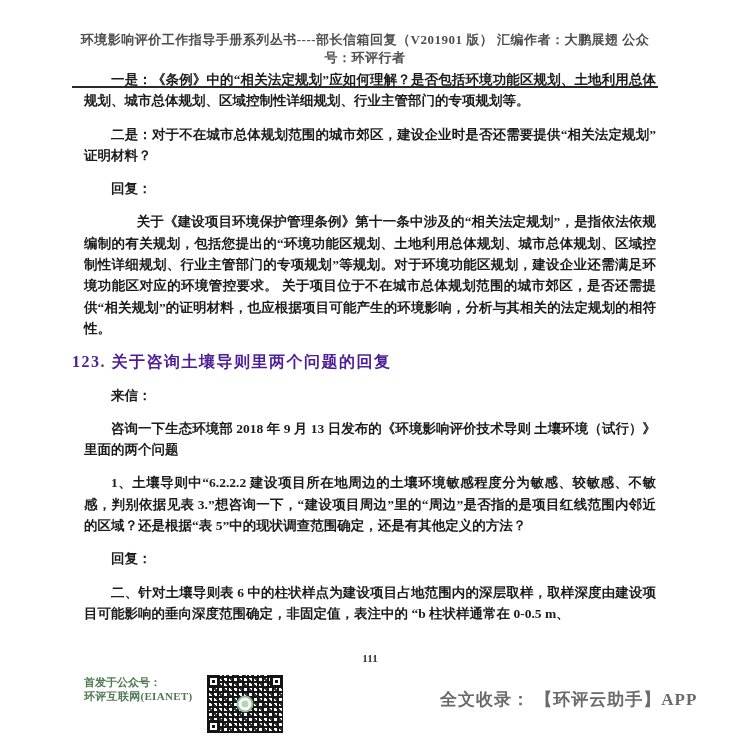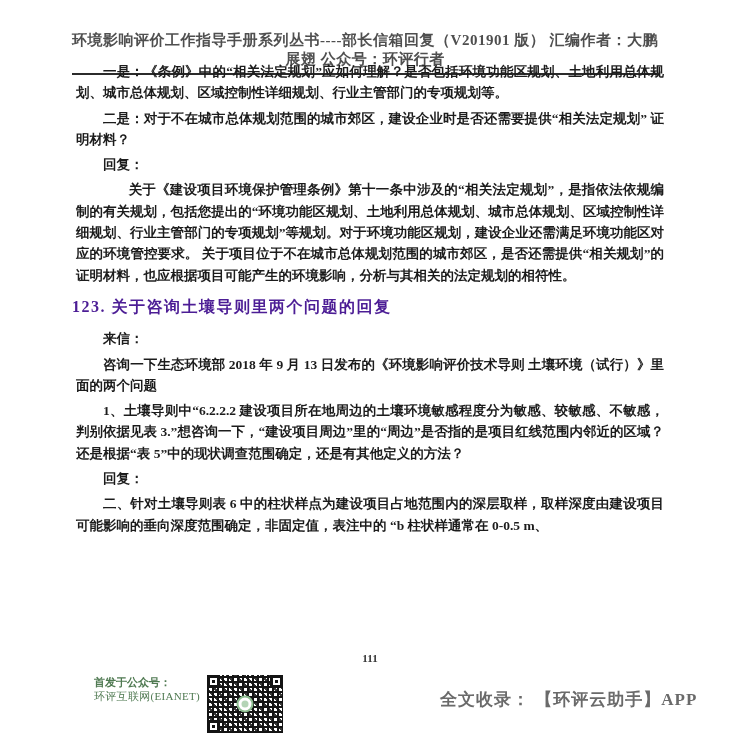--- a/index.html
+++ b/index.html
@@ -1,26 +1,26 @@
 <!DOCTYPE html>
 <html><head>
 <meta charset="utf-8">
 <style>
   html,body{margin:0;padding:0;width:740px;height:740px;background:#ffffff;overflow:hidden;}
   .page{position:absolute;inset:0;background:#ffffff;font-family:"Liberation Serif","DejaVu Serif",serif;color:#1e1e1e;}
-  .header{position:absolute;top:31px;left:72px;width:586px;text-align:center;font-size:15px;
-          font-weight:600;color:#4f4f4f;letter-spacing:.5px;border-bottom:2px solid #2b2b2b;padding-bottom:4px;}
+  .header{position:absolute;top:31px;left:72px;width:586px;text-align:center;font-size:13px;
+          font-weight:600;color:#4f4f4f;letter-spacing:.5px;border-bottom:2px solid #2b2b2b;padding-bottom:19px;}
   .content{position:absolute;top:57px;left:72px;width:596px;font-size:13.5px;line-height:21.3px;
            text-align:justify;font-weight:600;color:#1c1c1c;}
-  .content p{margin:4px;text-indent:2em;}
+  .content p{margin:12px;text-indent:2em;}
   .content p.deep{text-indent:3.9em;}
   .heading{margin:10px 0 11px 0;font-size:16px;font-weight:700;letter-spacing:1.5px;text-indent:0;color:#4c1d95;}
   .pagenum{position:absolute;top:652px;left:72px;width:596px;text-align:center;font-size:11px;font-weight:700;color:#333;}
-  .footer-left{position:absolute;top:676px;left:94px;font-size:11px;line-height:13.5px;font-weight:600;color:#507a52;}
-  .footer-left .bold{font-weight:400;letter-spacing:.3px;}
+  .footer-left{position:absolute;top:676px;left:84px;font-size:11px;line-height:13.5px;font-weight:600;color:#507a52;}
+  .footer-left .bold{font-weight:700;letter-spacing:.3px;}
   .footer-right{position:absolute;top:688px;left:440px;font-size:17px;font-weight:600;color:#6a6a6a;letter-spacing:1px;}
   .qr{position:absolute;top:675px;left:207px;width:76px;height:58px;background:
       repeating-linear-gradient(0deg,#141414 0 2px,transparent 2px 5px),
       repeating-linear-gradient(90deg,#141414 0 2px,transparent 2px 5px),
       repeating-linear-gradient(45deg,rgba(20,20,20,.85) 0 2px,transparent 2px 6px);}
   .qr .finder{position:absolute;width:13px;height:13px;border:3px solid #141414;background:#fff;box-sizing:border-box;}
   .qr .finder::after{content:"";position:absolute;inset:2px;background:#141414;}
   .qr .f-tl{top:0;left:0;} .qr .f-tr{top:0;right:0;} .qr .f-bl{bottom:0;left:0;}
   .qr .logo{position:absolute;left:50%;top:50%;transform:translate(-50%,-50%);width:17px;height:17px;
             border-radius:50%;background:#fff;border:2px solid #8cbd8f;box-sizing:border-box;}

